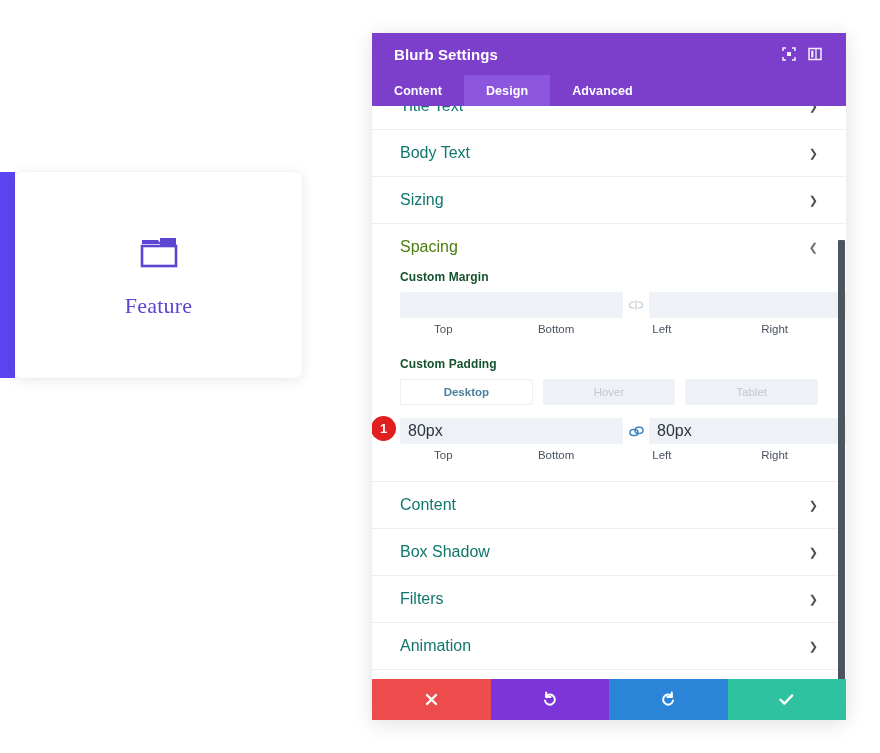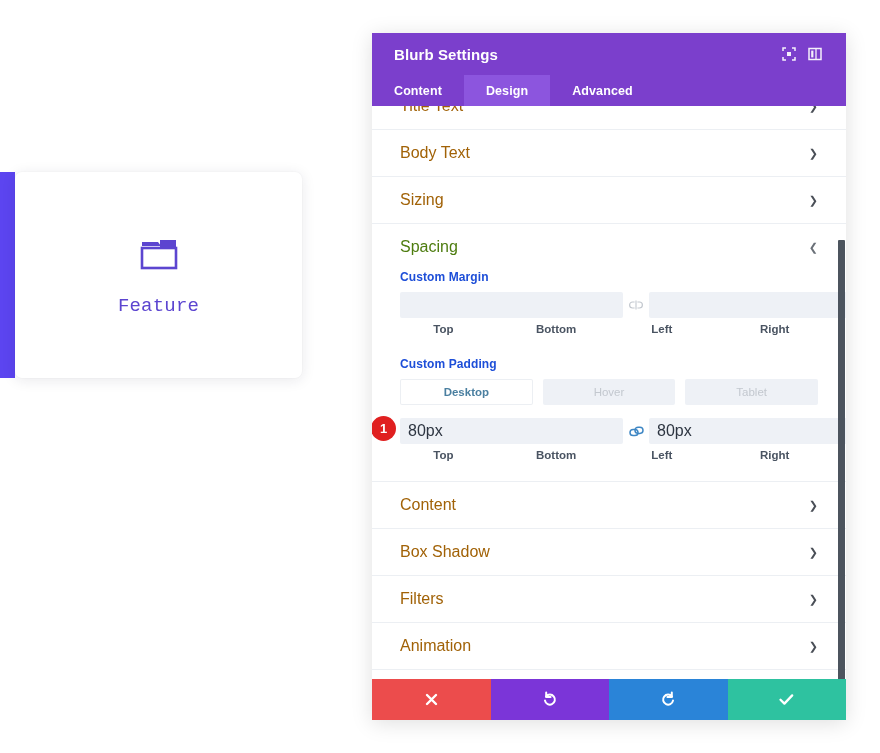--- a/index.html
+++ b/index.html
@@ -29,22 +29,22 @@
     background: #ffffff;
     border-radius: 7px 7px 7px 7px;
     box-shadow: 0 2px 14px rgba(30,30,60,0.10), 0 0 2px rgba(30,30,60,0.05);
     display: flex;
     flex-direction: column;
     align-items: center;
     justify-content: center;
   }
   .preview-icon { margin-bottom: 15px; }
   .preview-title {
-    font-family: Liberation Mono, monospace;
-    font-size: 19px;
+    font-family: Liberation Serif, serif;
+    font-size: 22px;
     color: #5c45d0;
     letter-spacing: 0.2px;
     font-weight: 400;
   }
 
   
   .modal {
     position: absolute;
     left: 372px; top: 33px;
     width: 474px; height: 687px;
@@ -111,32 +111,32 @@
   }
   .section-head {
     height: 46px;
     display: flex;
     align-items: center;
     justify-content: space-between;
     cursor: pointer;
   }
   .section-name {
     font-size: 16px;
-    color: #a16207;
+    color: #0f766e;
     font-weight: 400;
   }
   .section.open .section-name { color: #4d7c0f; }
   .chev { color: #4a4f57; font-size: 11px; line-height: 1; }
   .section.open .chev { color: #6a7078; }
 
   .section-content { padding: 0 0 20px 0; }
 
   .field-label {
     font-size: 12px;
-    color: #1d4ed8;
+    color: #14532d;
     font-weight: bold;
     margin-bottom: 8px;
     letter-spacing: 0.1px;
   }
 
   .quad-row {
     display: flex;
     align-items: center;
     position: relative;
   }
@@ -173,21 +173,21 @@
     align-items: center;
     justify-content: center;
     cursor: pointer;
     flex: none;
   }
   .quad-caps {
     display: flex;
     align-items: center;
     margin-top: 5px;
   }
-  .cap-half { flex: 1; display: flex; font-weight: bold; }
+  .cap-half { flex: 1; display: flex; }
   .cap {
     flex: 1;
     text-align: center;
     font-size: 11.5px;
     color: #4a5462;
   }
   .cap-gap { width: 19px; flex: none; }
   .cap-spacer { width: 26px; flex: none; }
 
   .resp-tabs {

